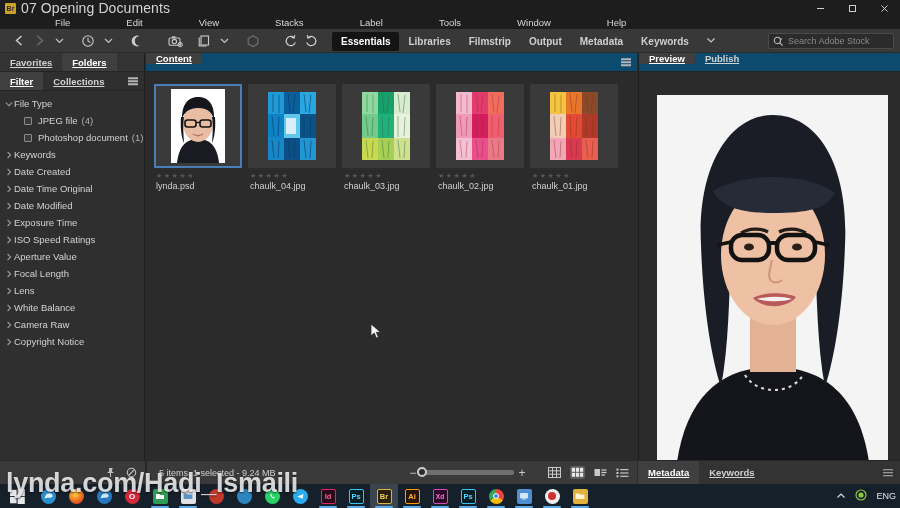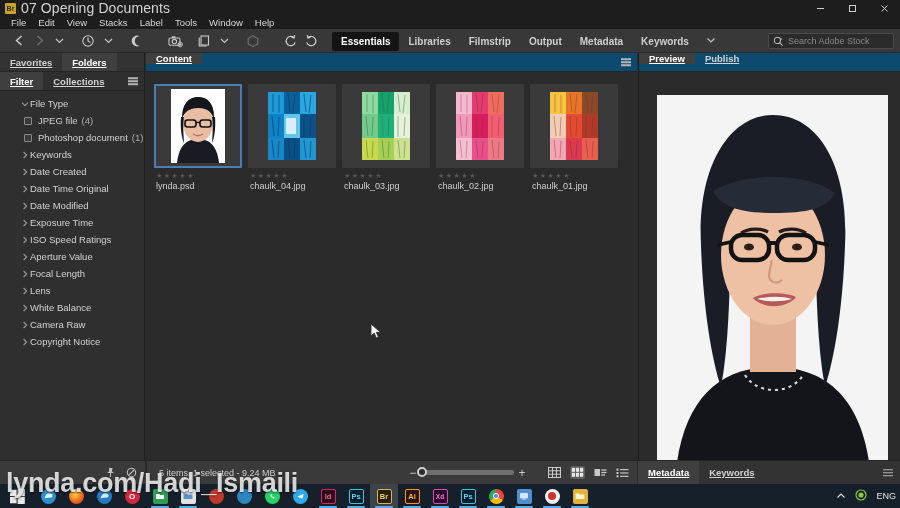--- a/index.html
+++ b/index.html
@@ -30,21 +30,21 @@
     color: #d0d0d0; font-size: 10px; line-height: 1;
   }
   .tb-btn svg { display: block; }
 
   
   .menubar {
     position: absolute; left: 0; top: 16px; width: 900px; height: 13px;
     background: #1d1d1d; display: flex; align-items: center; padding-left: 5px;
   }
   .menu-item {
-    font-size: 9.5px; color: #d8d8d8; padding: 0 6px; line-height: 13px; white-space: nowrap;
+    font-size: 9.5px; color: #d8d8d8; padding: 0 6px; line-height: 13px; white-space: nowrap; margin-left: 44px;
   }
 
   
   .toolbar {
     position: absolute; left: 0; top: 29px; width: 900px; height: 24px;
     background: #383838; display: flex; align-items: center;
     border-bottom: 1px solid #2a2a2a;
   }
   .tico {
     width: 20px; height: 22px; display: flex; align-items: center; justify-content: center;
@@ -88,21 +88,21 @@
   .ptab.active { background: #3f3f3f; color: #ffffff; }
   .panel-tabrow.second { background: #2f2f2f; position: relative; }
   .ptab-menu {
     position: absolute; right: 6px; top: 50%; transform: translateY(-50%);
     display: flex; flex-direction: column; gap: 1.5px;
   }
   .ptab-menu i { display:block; width: 10px; height: 1.5px; background: #b5b5b5; }
 
   .filter-list { padding-top: 4px; }
   .fl-row {
-    height: 17px; display: flex; align-items: center; padding-left: 20px;
+    height: 17px; display: flex; align-items: center; padding-left: 4px;
     font-size: 9.5px; color: #d3d3d3; white-space: nowrap;
   }
   .fl-row .arrow {
     width: 10px; font-size: 7px; color: #9a9a9a; display:flex; align-items:center; justify-content:center;
   }
   .fl-row.child { padding-left: 24px; }
   .cbox {
     width: 8px; height: 8px; border: 1px solid #8a8a8a; background: #3a3a3a;
     margin-right: 6px; border-radius: 1px; flex: none;
   }

